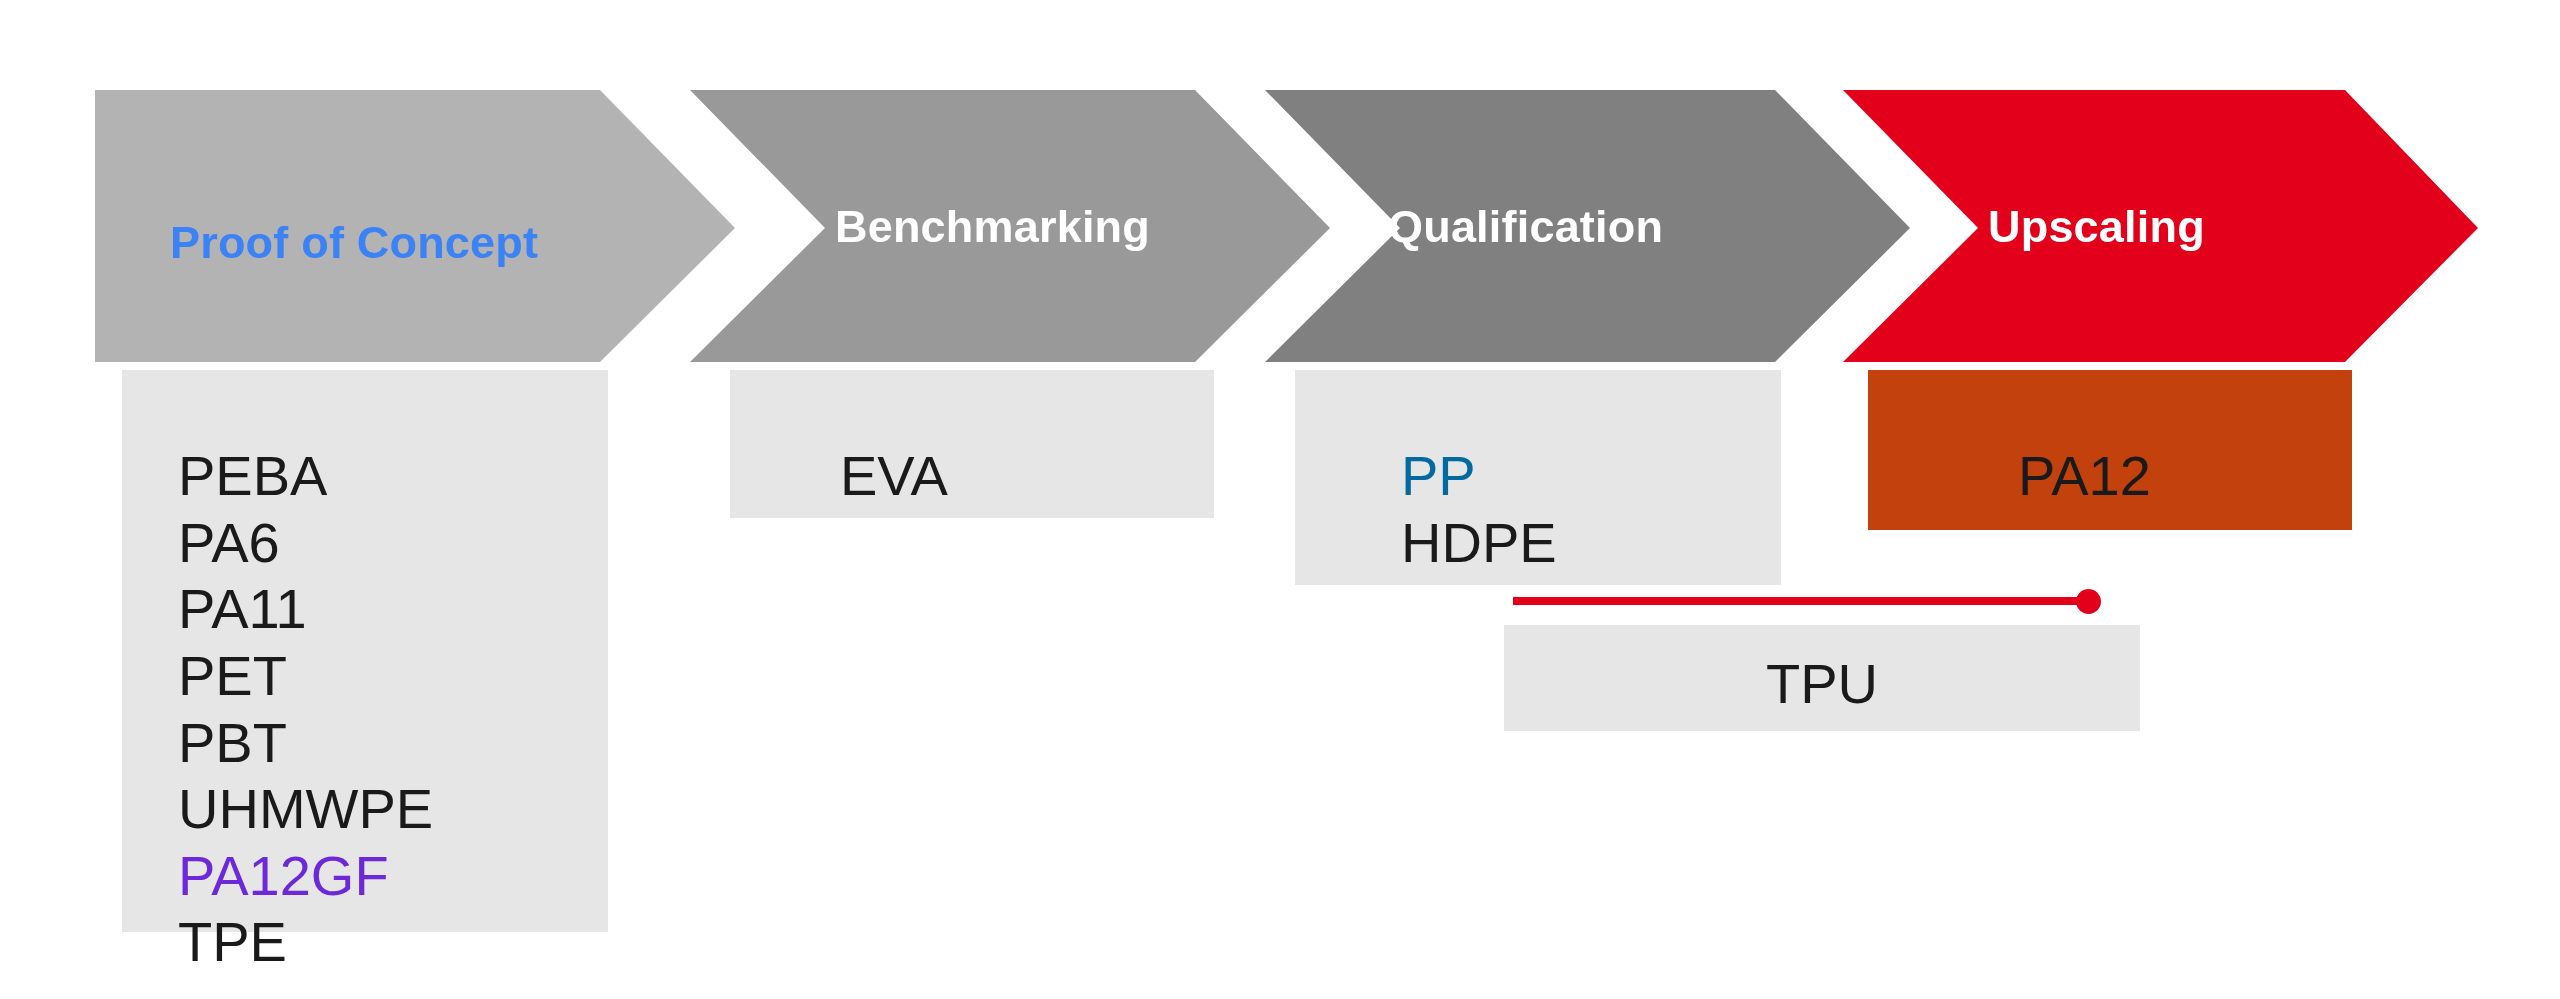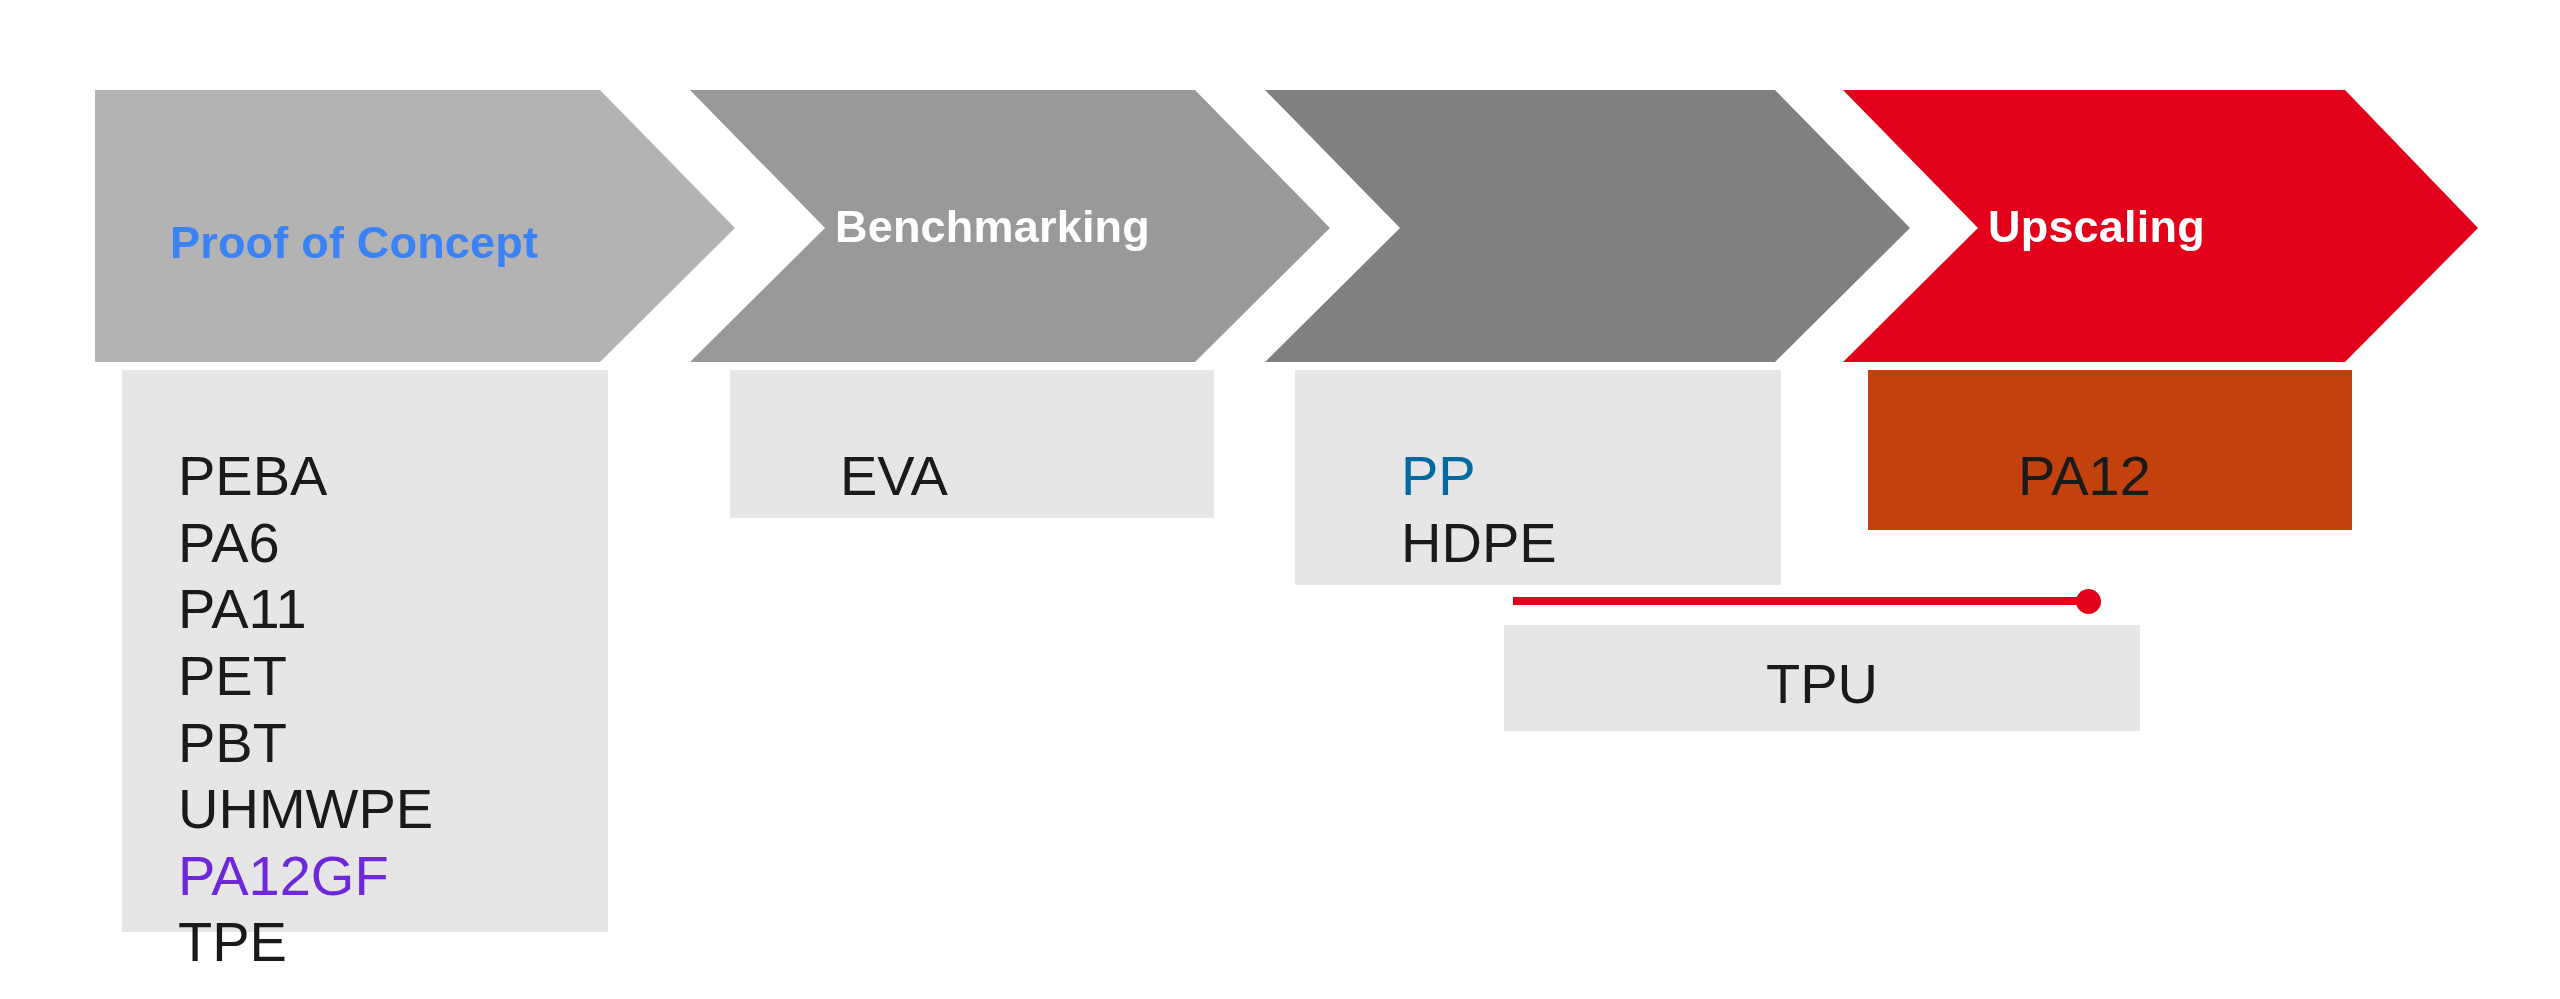--- a/index.html
+++ b/index.html
@@ -153,20 +153,21 @@
       <path id="chev2" d="M 690,90 L 1195,90 L 1330,228 L 1195,362 L 690,362 L 825,228 Z" fill="#999999"></path>
 
       <path id="chev3" d="M 1265,90 L 1775,90 L 1910,228 L 1775,362 L 1265,362 L 1400,228 Z" fill="#808080"></path>
 
       <path id="chev4" d="M 1843,90 L 2345,90 L 2478,228 L 2345,362 L 1843,362 L 1978,228 Z" fill="#e3001b"></path>
     </svg>
   </div>
 
   <div class="stage-label" style="left: 170px; top: 192px; color: #3b82f6; margin-top: 28px;">Proof of Concept</div>
   <div class="stage-label" style="left: 835px; top: 204px; color: rgb(255, 255, 255);">Benchmarking</div>
+  <div class="stage-label" style="left: 1388px; top: 204px; color: rgb(255, 255, 255);">Qualification</div>
   <div class="stage-label" style="left: 1988px; top: 204px; color: rgb(255, 255, 255);">Upscaling</div>
 
   <div class="material-box" id="box-proof-of-concept" style="background: rgb(230, 230, 230);">
     <ul class="material-list">
       <li class="material-item" style="color: rgb(26, 26, 26);">PEBA</li>
       <li class="material-item" style="color: rgb(26, 26, 26);">PA6</li>
       <li class="material-item" style="color: rgb(26, 26, 26);">PA11</li>
       <li class="material-item" style="color: rgb(26, 26, 26);">PET</li>
       <li class="material-item" style="color: rgb(26, 26, 26);">PBT</li>
       <li class="material-item" style="color: rgb(26, 26, 26);">UHMWPE</li>

